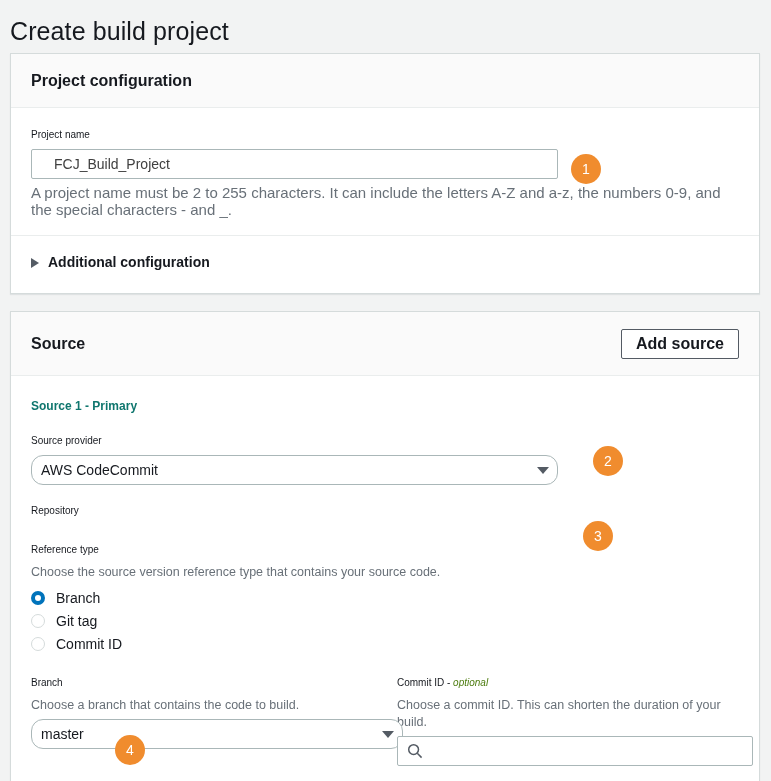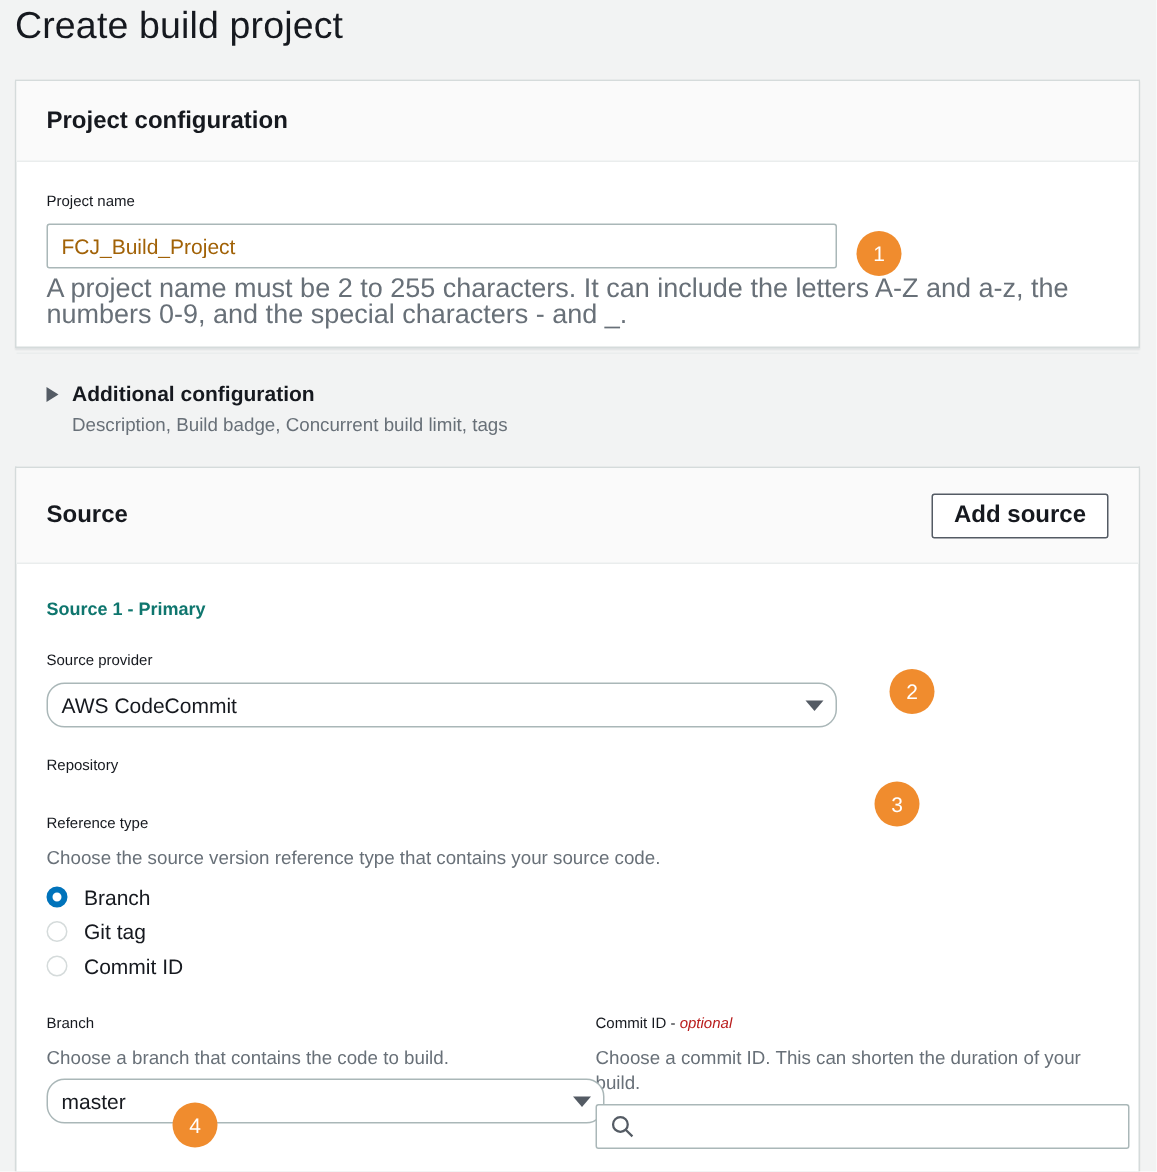--- a/index.html
+++ b/index.html
@@ -14,21 +14,21 @@
     font-size: 14px;
     color: #16191f;
     overflow: hidden;
     position: relative;
   }
 
   
   .page-title {
     position: absolute;
     left: 10px;
-    top: 0;
+    top: 14px;
     font-size: 25px;
     font-weight: 400;
     color: #16191f;
     letter-spacing: 0.1px;
     line-height: 34px;
   }
 
   
   .panel {
     position: absolute;
@@ -53,21 +53,21 @@
     font-size: 16px;
     font-weight: bold;
     color: #16191f;
     line-height: 20px;
   }
   .panel-body {
     padding: 18px 20px 20px 20px;
     box-sizing: border-box;
   }
 
-  #panel-project { top: 53px; height: 179px; }
+  #panel-project { top: 53px; height: 241px; }
   #panel-source  { top: 311px; height: 470px; border-bottom: none; }
 
   
   .btn-normal {
     background: #ffffff;
     border: 1px solid #545b64;
     border-radius: 2px;
     color: #16191f;
     font-size: 16px;
     font-weight: bold;
@@ -82,44 +82,44 @@
   
   .field-label {
     font-size: 10px;
     font-weight: normal;
     color: #16191f;
     line-height: 18px;
     margin-bottom: 5px;
   }
   .field-label .optional {
     font-style: italic;
-    color: #b91c1c;
+    color: #4d7c0f;
   }
   .field-desc {
     font-size: 12.5px;
     color: #687078;
     line-height: 17px;
     margin-bottom: 5px;
   }
   .field-hint {
-    font-size: 18px;
+    font-size: 15px;
     color: #687078;
     line-height: 17px;
     margin-top: 5px;
   }
 
   .text-input {
     box-sizing: border-box;
     height: 30px;
     border: 1px solid #aab7b8;
     border-radius: 2px;
     background: #ffffff;
     font-size: 14px;
-    color: #a16207;
-    padding: 0 9px;
+    color: #404040;
+    padding: 0 22px;
     font-family: "Liberation Sans", sans-serif;
     outline: none;
     display: block;
   }
 
   .select-wrap {
     position: relative;
     display: inline-block;
   }
   .select-box {
@@ -283,21 +283,20 @@
     </div>
 
     <div style="height:17px;"></div>
     <div style="border-top:1px solid #eaeded; margin:0 -20px 0 -20px;"></div>
     <div style="height:17px;"></div>
 
     <div class="expandable">
       <span class="expand-arrow"></span>
       <div>
         <div class="expand-title">Additional configuration</div>
-        <div class="expand-sub">Description, Build badge, Concurrent build limit, tags</div>
       </div>
     </div>
 
   </div>
 </div>
 
 <div class="panel" id="panel-source">
 
   <div class="panel-header">
     <h2>Source</h2>

